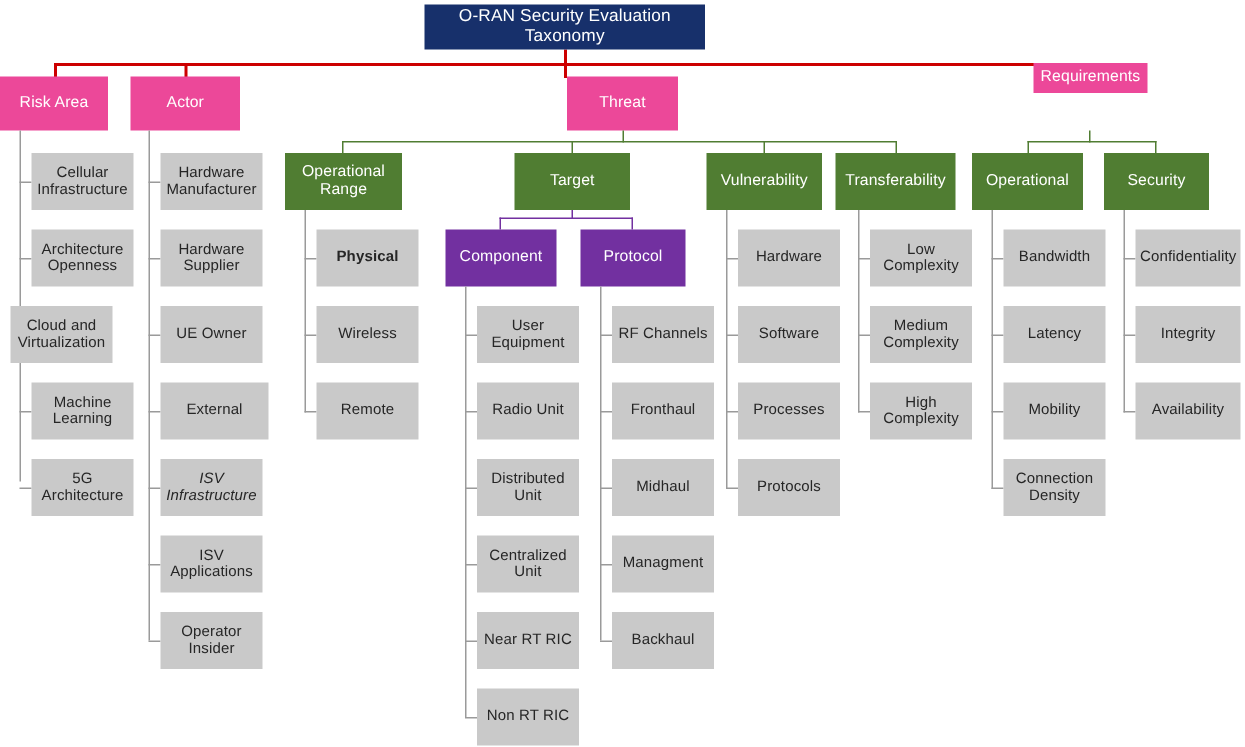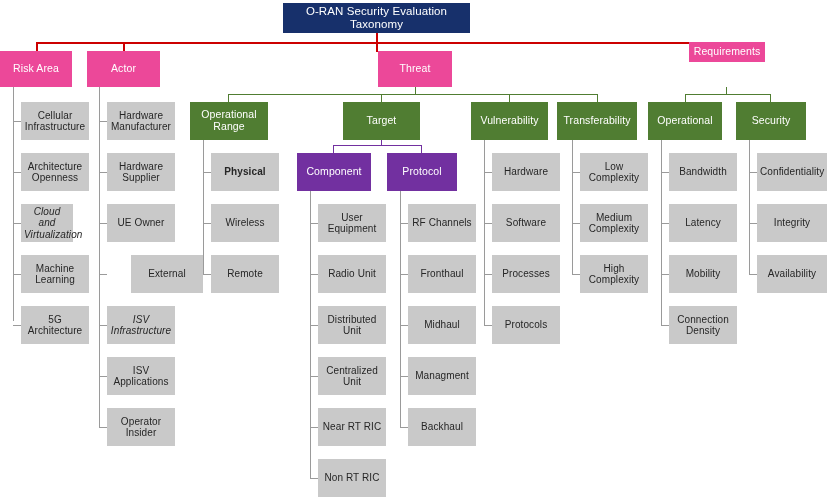--- a/index.html
+++ b/index.html
@@ -71,21 +71,21 @@
   <div class="ln gray" style="left:13px;top:223px;width:8px;height:1.3px;"></div>
   <div class="ln gray" style="left:13px;top:274px;width:8px;height:1.3px;"></div>
   <div class="ln gray" style="left:13px;top:325px;width:8px;height:1.3px;"></div>
 
   <div class="node leaf" style="left:21px;top:102px;width:68px;height:38px;">
     <span>Cellular Infrastructure</span>
     </div>
   <div class="node leaf" style="left:21px;top:153px;width:68px;height:38px;">
     <span>Architecture Openness</span>
     </div>
-  <div class="node leaf" style="left:21px;top:204px;width:52px;height:38px;font-style:italic;">
+  <div class="node leaf" style="left:7px;top:204px;width:68px;height:38px;">
     <span>Cloud and Virtualization</span>
     </div>
   <div class="node leaf" style="left:21px;top:255px;width:68px;height:38px;">
     <span>Machine Learning</span>
     </div>
   <div class="node leaf" style="left:21px;top:306px;width:68px;height:38px;">
     <span>5G Architecture</span>
     </div>
 
   <div class="ln gray" style="left:99px;top:87px;width:1.3px;height:340px;"></div>
@@ -99,21 +99,21 @@
 
   <div class="node leaf" style="left:107px;top:102px;width:68px;height:38px;">
     <span>Hardware Manufacturer</span>
     </div>
   <div class="node leaf" style="left:107px;top:153px;width:68px;height:38px;">
     <span>Hardware Supplier</span>
     </div>
   <div class="node leaf" style="left:107px;top:204px;width:68px;height:38px;">
     <span>UE Owner</span>
     </div>
-  <div class="node leaf" style="left:107px;top:255px;width:72px;height:38px;margin-left:24px;">
+  <div class="node leaf" style="left:107px;top:255px;width:72px;height:38px;">
     <span>External</span>
     </div>
   <div class="node leaf" style="left:107px;top:306px;width:68px;height:38px;font-style:italic;">
     <span>ISV Infrastructure</span>
     </div>
   <div class="node leaf" style="left:107px;top:357px;width:68px;height:38px;">
     <span>ISV Applications</span>
     </div>
   <div class="node leaf" style="left:107px;top:408px;width:68px;height:38px;">
     <span>Operator Insider</span>

